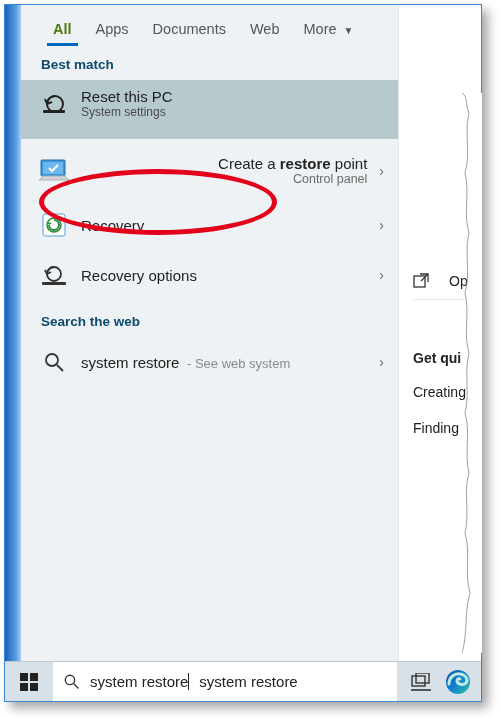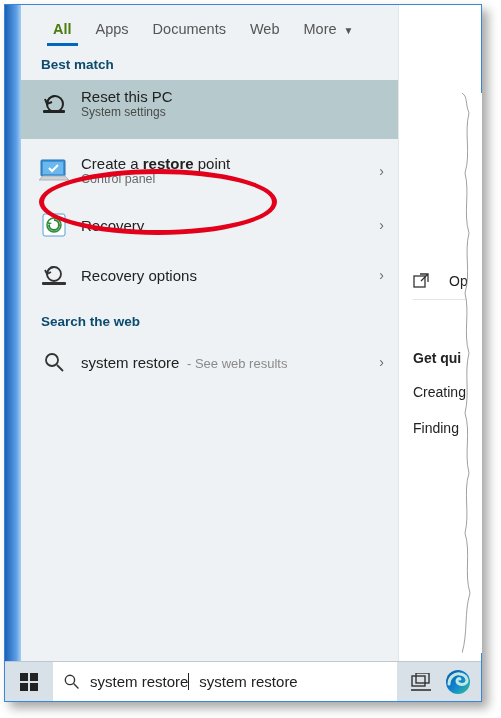--- a/index.html
+++ b/index.html
@@ -203,21 +203,21 @@
             <path d="M5 9 L7 14 L12 12" fill="none" stroke="#222" stroke-width="2"></path>
             <rect x="3" y="20" width="22" height="3" rx="1" fill="#222"></rect>
           </svg>
         </div>
         <div class="bm-text">
           <div class="bm-title">Reset this PC</div>
           <div class="bm-sub">System settings</div>
         </div>
       </div>
 
-      <div class="result-item" style="padding-top:16px;padding-bottom:14px;">
+      <div class="result-item" style="padding-top:16px;padding-bottom:14px;text-align:right;">
         <div class="ri-icon">
           <svg width="30" height="26" viewBox="0 0 30 26">
             <rect x="2" y="2" width="24" height="16" rx="1" fill="#3a96dd" stroke="#2a6fa8"></rect>
             <rect x="4" y="4" width="20" height="12" fill="#6bb8ef"></rect>
             <path d="M10 10 L13 13 L19 7" stroke="#fff" stroke-width="2" fill="none"></path>
             <path d="M0 22 L30 22 L26 18 L4 18 Z" fill="#d0d4d8" stroke="#aeb4b9"></path>
           </svg>
         </div>
         <div class="ri-text">
           <div class="ri-title">
@@ -263,21 +263,21 @@
 
       <div class="result-item">
         <div class="ri-icon">
           <svg width="22" height="22" viewBox="0 0 22 22">
             <circle cx="9" cy="9" r="6" fill="none" stroke="#333" stroke-width="1.8"></circle>
             <line x1="14" y1="14" x2="20" y2="20" stroke="#333" stroke-width="1.8"></line>
           </svg>
         </div>
         <div class="ri-text">
           <div class="ri-title">
-            <span>system restore</span><span class="ri-suffix"> - See web results</span>
+            <span>system restore</span><span class="ri-suffix"> - See web system</span>
           </div>
         </div>
         <div class="ri-chev">›</div>
       </div>
 
     </div>
 
     <div class="side-col">
       <div style="height:170px;"></div>
       <div class="side-block">

